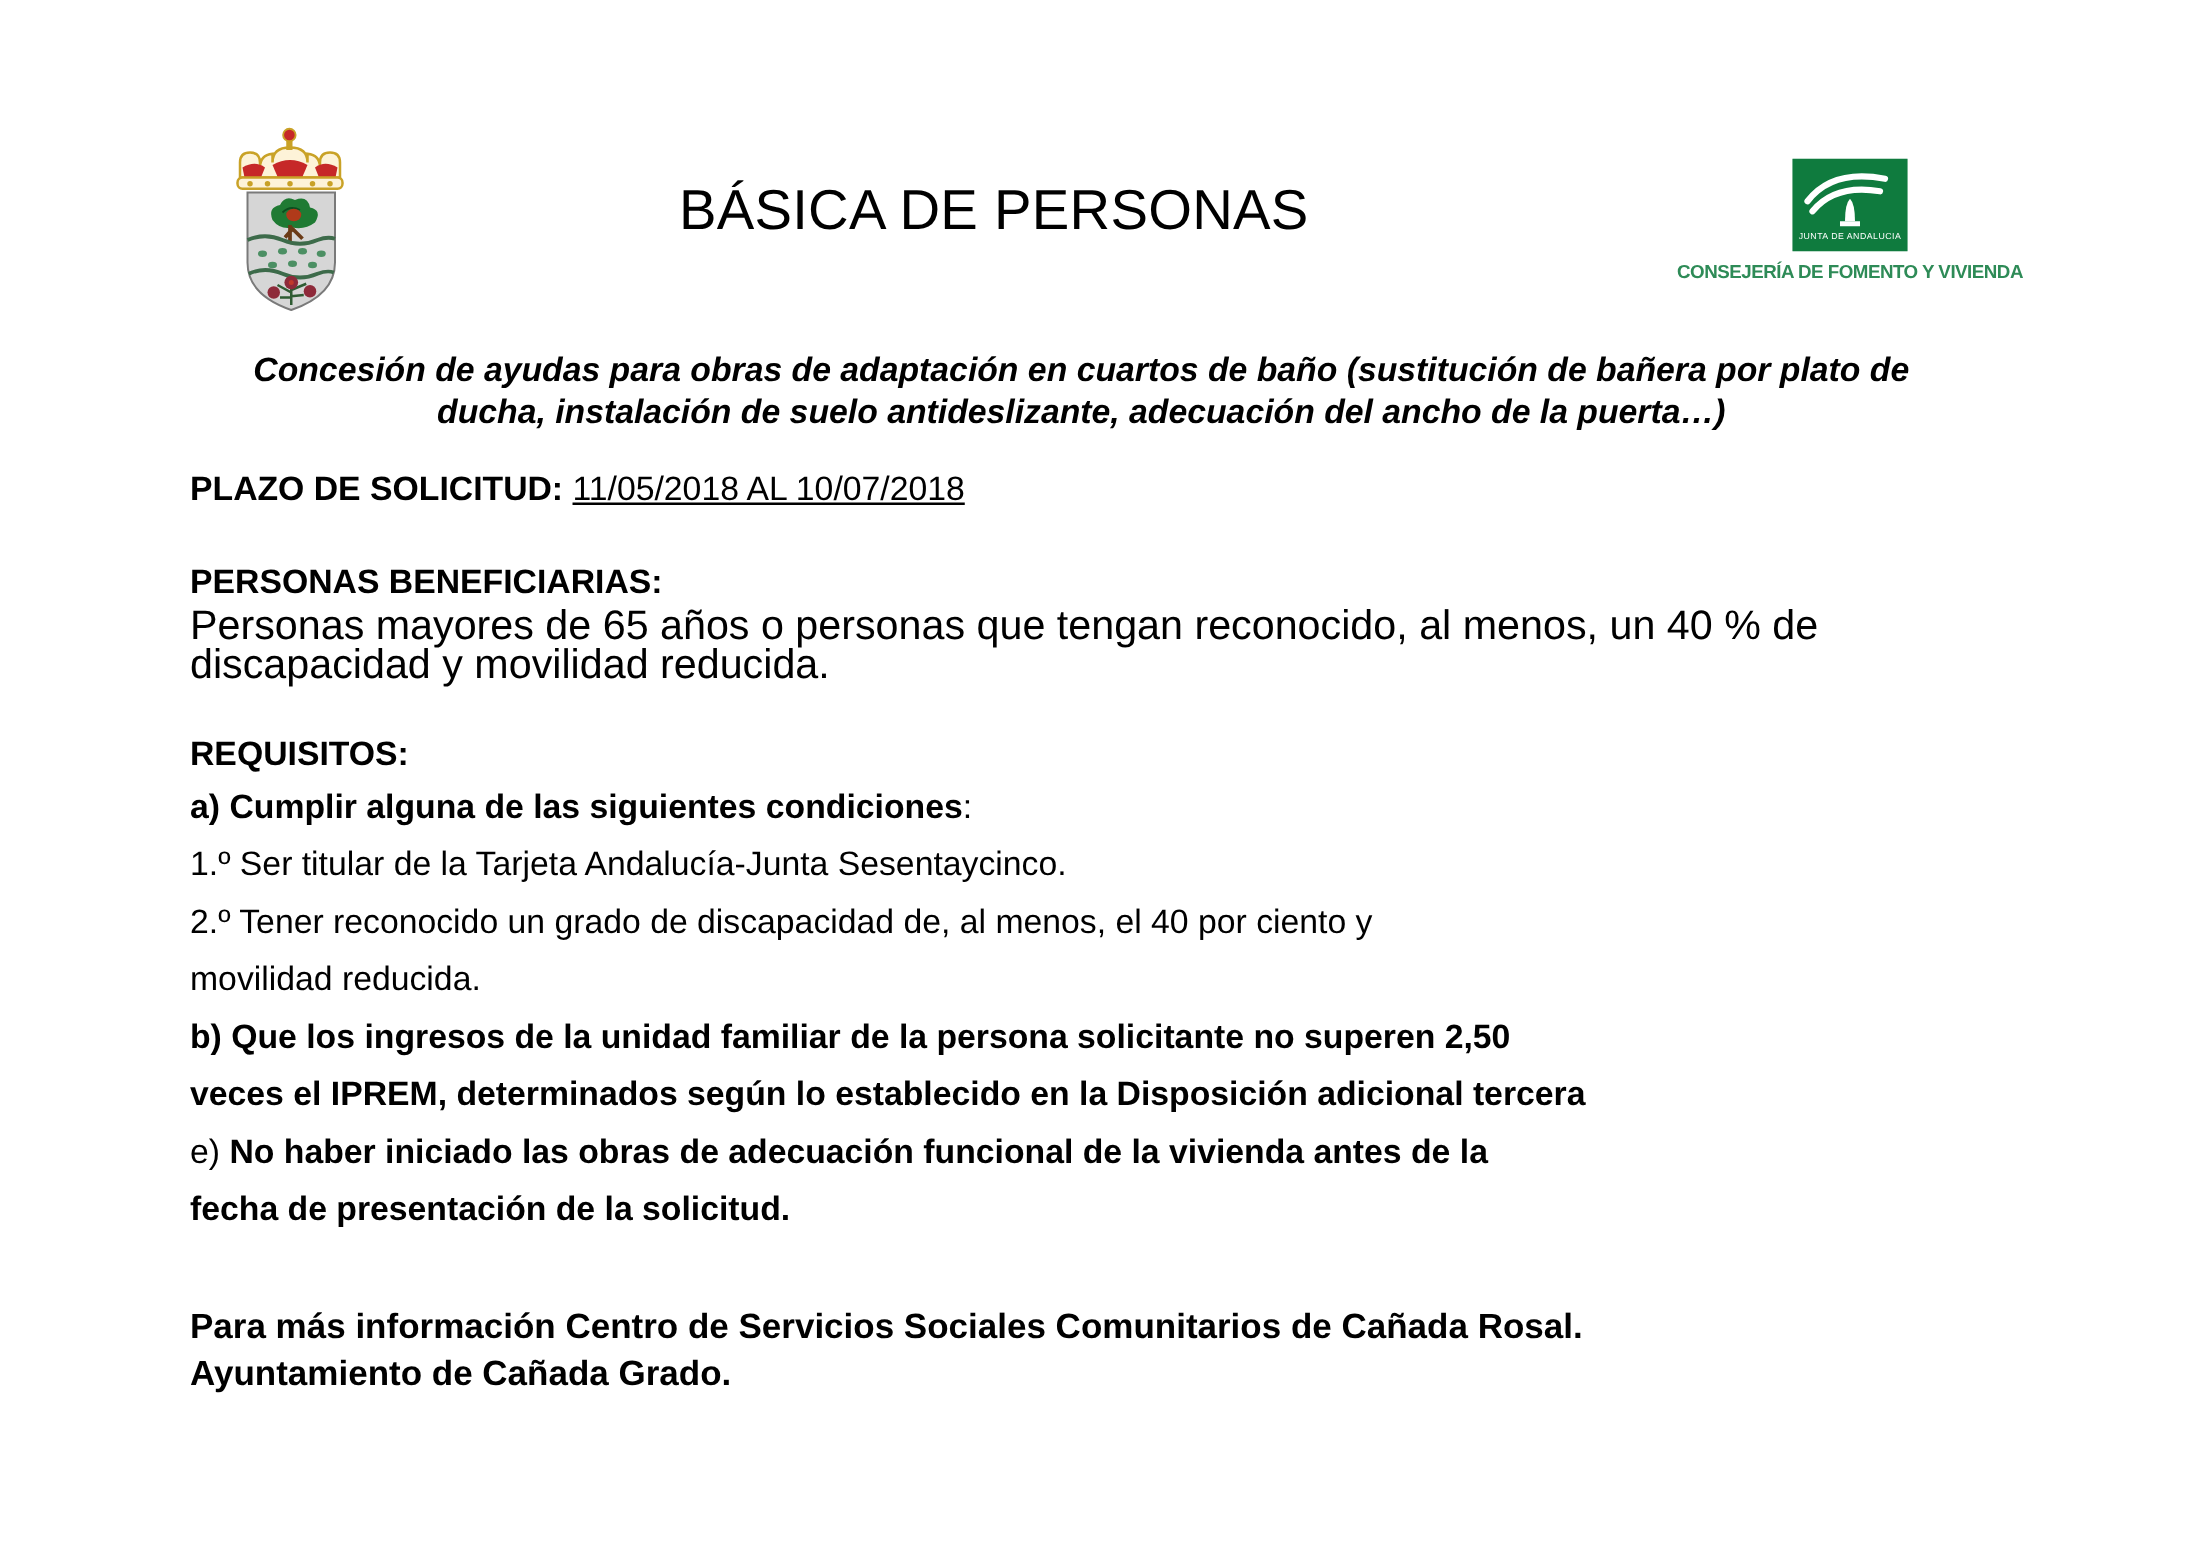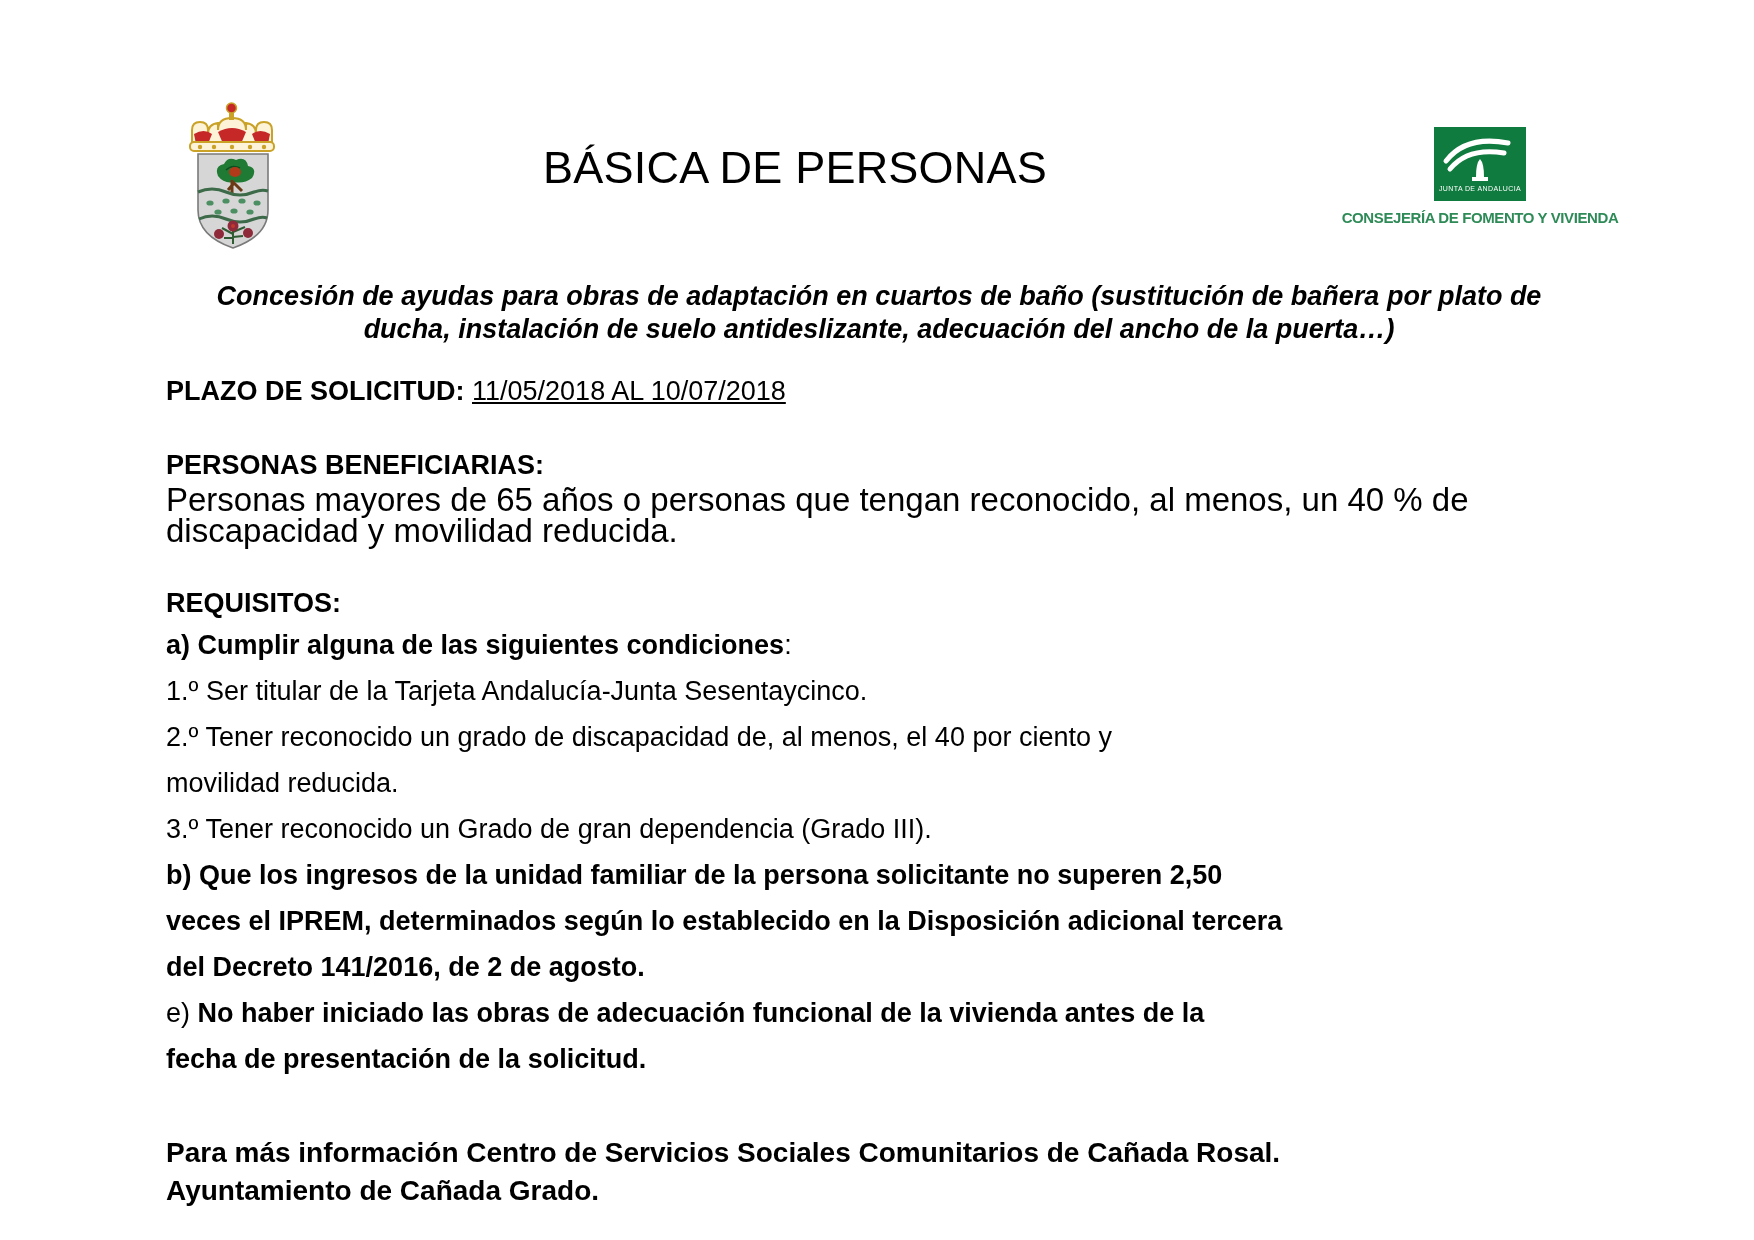--- a/index.html
+++ b/index.html
@@ -76,21 +76,21 @@
     font-size: 15px;
     font-weight: 700;
     letter-spacing: -0.4px;
     font-family: "Liberation Sans", sans-serif;
     white-space: nowrap;
   }
 
   
   .content {
     position: absolute;
-    left: 166px;
+    left: 152px;
     top: 280px;
     width: 1420px;
   }
 
   .subtitle {
     font-size: 27px;
     line-height: 33px;
     font-weight: 700;
     font-style: italic;
     text-align: center;
@@ -237,25 +237,23 @@
 
     <div class="sec-head">REQUISITOS:</div>
 
     <div class="item">
       <span class="lead-bold">a) Cumplir alguna de las siguientes condiciones</span><span class="tail-normal">:</span>
     </div>
 
     <div class="item">1.º Ser titular de la Tarjeta Andalucía-Junta Sesentaycinco.</div>
     <div class="item">2.º Tener reconocido un grado de discapacidad de, al menos, el 40 por ciento y</div>
     <div class="item">movilidad reducida.</div>
-    <div class="item">3.º Tener reconocido un Grado de gran dependencia (Grado III).</div>
 
     <div class="item bold">b) Que los ingresos de la unidad familiar de la persona solicitante no superen 2,50</div>
     <div class="item bold">veces el IPREM, determinados según lo establecido en la Disposición adicional tercera</div>
-    <div class="item bold">del Decreto 141/2016, de 2 de agosto.</div>
 
     <div class="item">
       <span class="lead-normal">e)</span><span class="lead-bold"> No haber iniciado las obras de adecuación funcional de la vivienda antes de la</span>
     </div>
     <div class="item bold">fecha de presentación de la solicitud.</div>
 
     <div class="footer">
       <div>Para más información Centro de Servicios Sociales Comunitarios de Cañada Rosal.</div>
       <div>Ayuntamiento de Cañada Grado.</div>
     </div>

